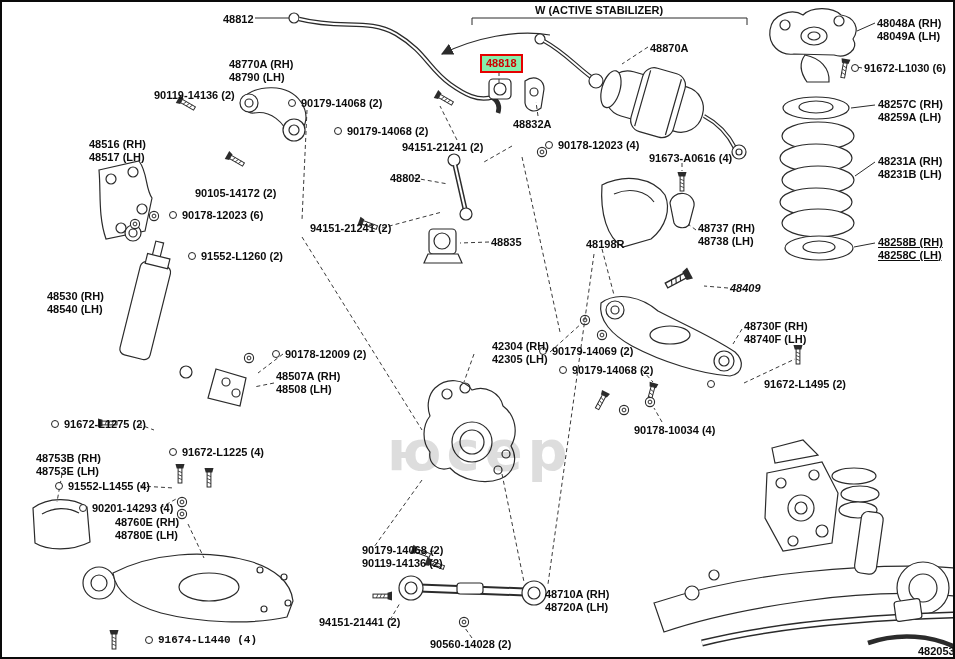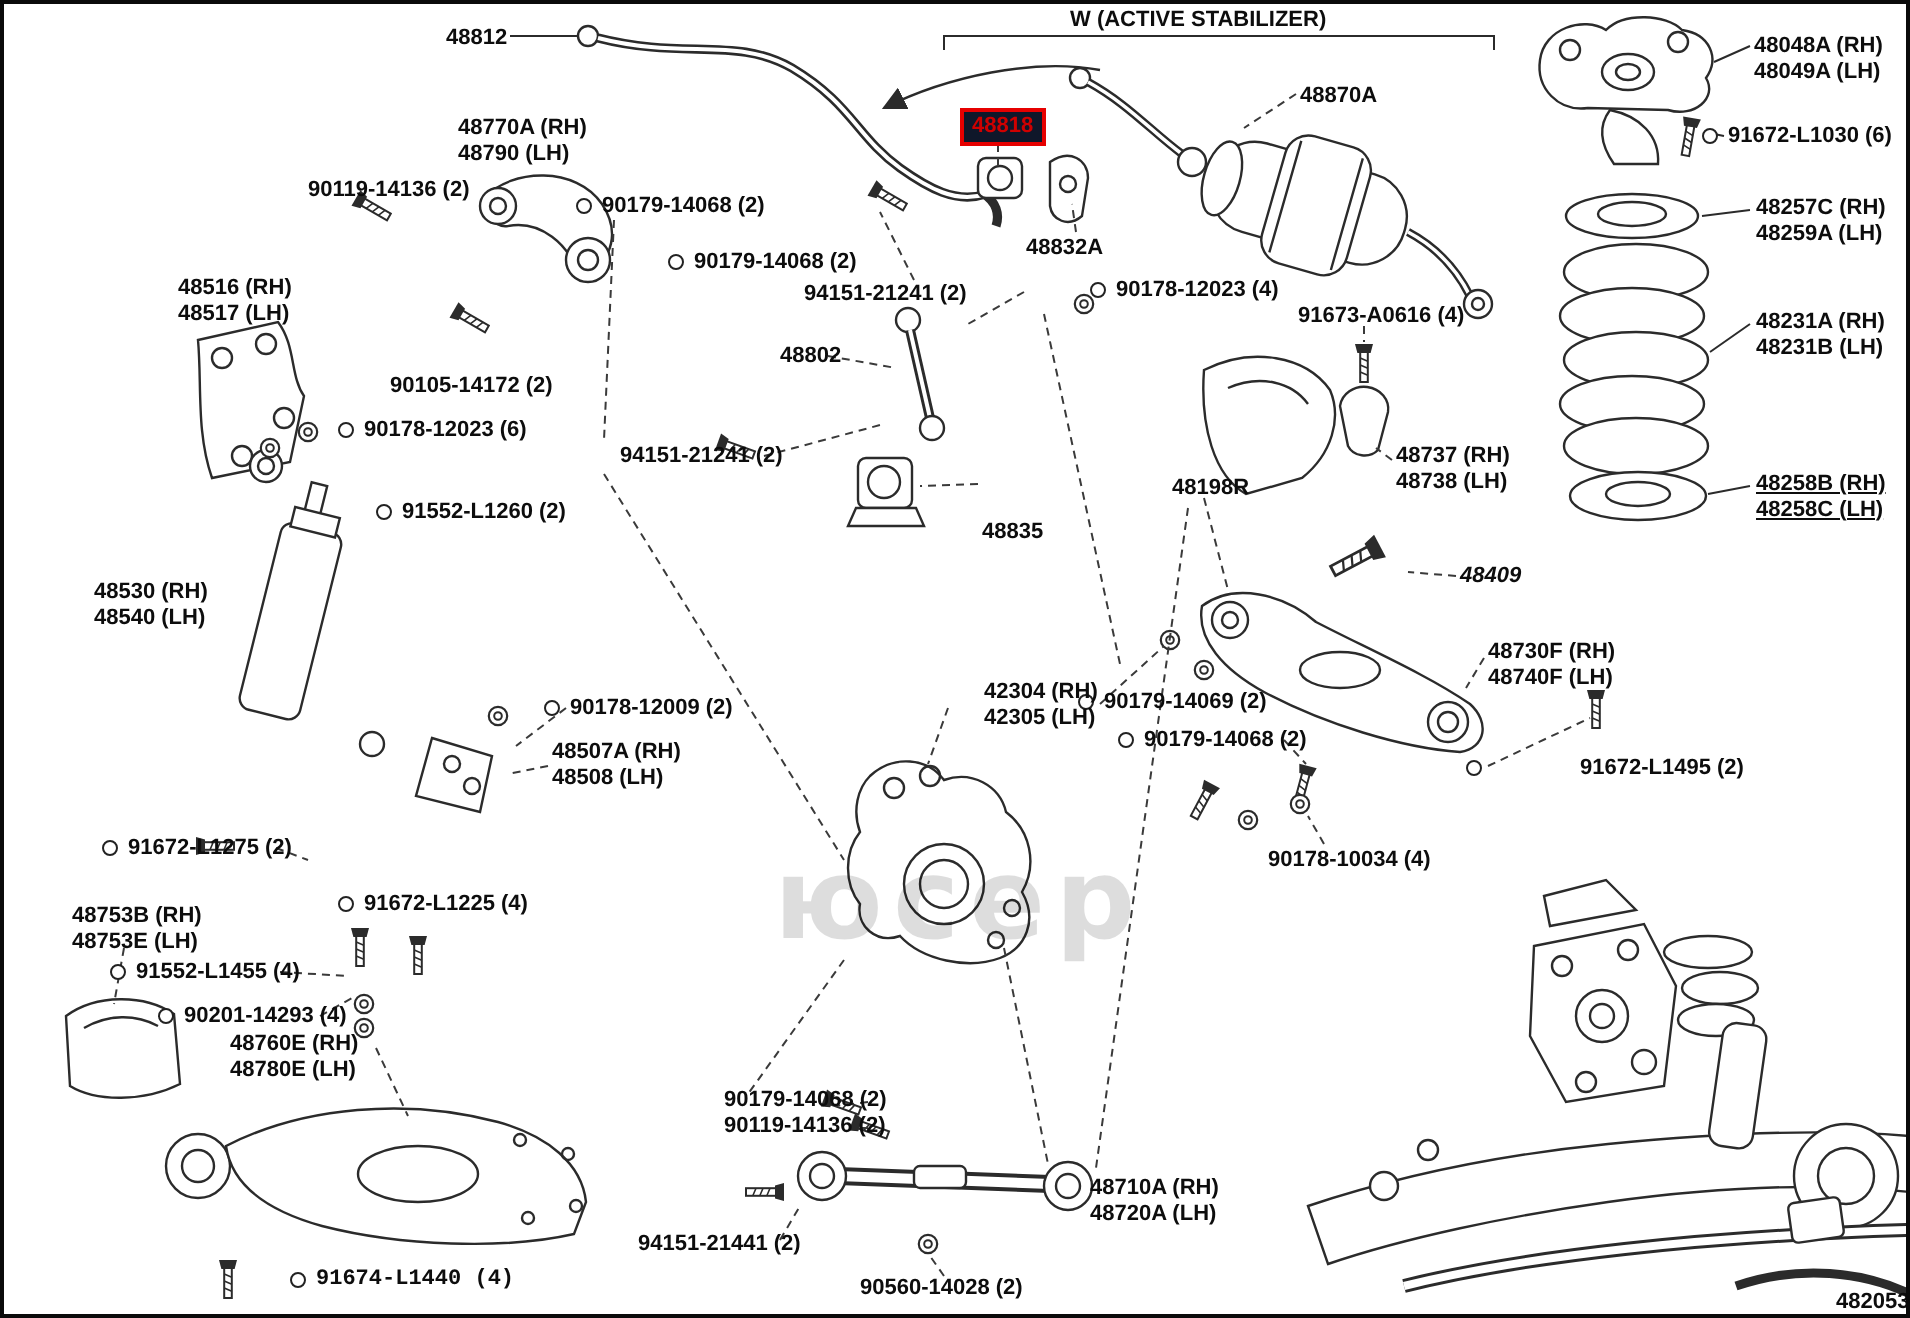--- a/index.html
+++ b/index.html
@@ -1,21 +1,21 @@
 <!DOCTYPE html>
 <html><head>
 <meta charset="utf-8">
 <style>
   html,body{margin:0;padding:0;background:#fff;}
   #canvas{position:relative;width:955px;height:659px;background:#fff;border:2px solid #0a0a0a;
           box-sizing:border-box;overflow:hidden;font-family:"Liberation Sans",sans-serif;}
   .art{position:absolute;left:0;top:0;}
   #labels{position:absolute;left:0;top:0;width:100%;height:100%;}
   .plabel{position:absolute;font:bold 11px/12.5px "Liberation Sans",sans-serif;color:#0d0d0d;white-space:nowrap;}
-  .plabel.hl{color:#cf0000;border:2px solid #e60000;padding:1px 4px 1px 4px;background:#0f172a;}
+  .plabel.hl{color:#cf0000;border:2px solid #e60000;padding:1px 4px 1px 4px;background:#86efac;}
   .ring{position:absolute;left:-13px;top:2px;width:8px;height:8px;border:1.4px solid #222;
         border-radius:50%;box-sizing:border-box;background:#fff;}
   .group-label{position:absolute;left:533px;top:2px;font:bold 11px "Liberation Sans",sans-serif;color:#0d0d0d;}
   .watermark{position:absolute;left:385px;top:416px;font:bold 56px "DejaVu Sans",sans-serif;
              color:#000;opacity:0.13;letter-spacing:5px;}
   .corner{position:absolute;left:916px;top:643px;font:bold 11px "Liberation Sans",sans-serif;color:#0d0d0d;}
   .dash{stroke:#3a3a3a;stroke-width:1;stroke-dasharray:4 3;fill:none;}
   .lead{stroke:#2b2b2b;stroke-width:1;fill:none;}
 </style>
 </head>
@@ -343,21 +343,21 @@
       <div class="plabel" style="left: 45px; top: 288px;">
         <div>48530 (RH)</div>
         <div>48540 (LH)</div>
       </div>
       <div class="plabel" style="left: 388px; top: 170px;">
         <div>48802</div>
       </div>
       <div class="plabel" style="left: 308px; top: 220px;">
         <div>94151-21241 (2)</div>
       </div>
-      <div class="plabel" style="left: 489px; top: 234px; margin-top: 24px;">
+      <div class="plabel" style="left: 489px; top: 234px;">
         <div>48835</div>
       </div>
       <div class="plabel" style="left: 524px; top: 137px; margin-left: 32px;">
         <span class="ring"></span>
         <div>90178-12023 (4)</div>
       </div>
       <div class="plabel" style="left: 511px; top: 116px;">
         <div>48832A</div>
       </div>
       <div class="plabel" style="left: 648px; top: 40px;">
@@ -393,21 +393,21 @@
         <div>48231B (LH)</div>
       </div>
       <div class="plabel" style="left: 876px; top: 234px; text-decoration: underline;">
         <div>48258B (RH)</div>
         <div>48258C (LH)</div>
       </div>
       <div class="plabel" style="left: 742px; top: 318px;">
         <div>48730F (RH)</div>
         <div>48740F (LH)</div>
       </div>
-      <div class="plabel" style="left: 744px; top: 376px; padding-left: 44px;">
+      <div class="plabel" style="left: 718px; top: 376px; padding-left: 44px;">
         <span class="ring"></span>
         <div>91672-L1495 (2)</div>
       </div>
       <div class="plabel" style="left: 632px; top: 422px;">
         <div>90178-10034 (4)</div>
       </div>
       <div class="plabel" style="left: 550px; top: 343px;">
         <span class="ring"></span>
         <div>90179-14069 (2)</div>
       </div>

